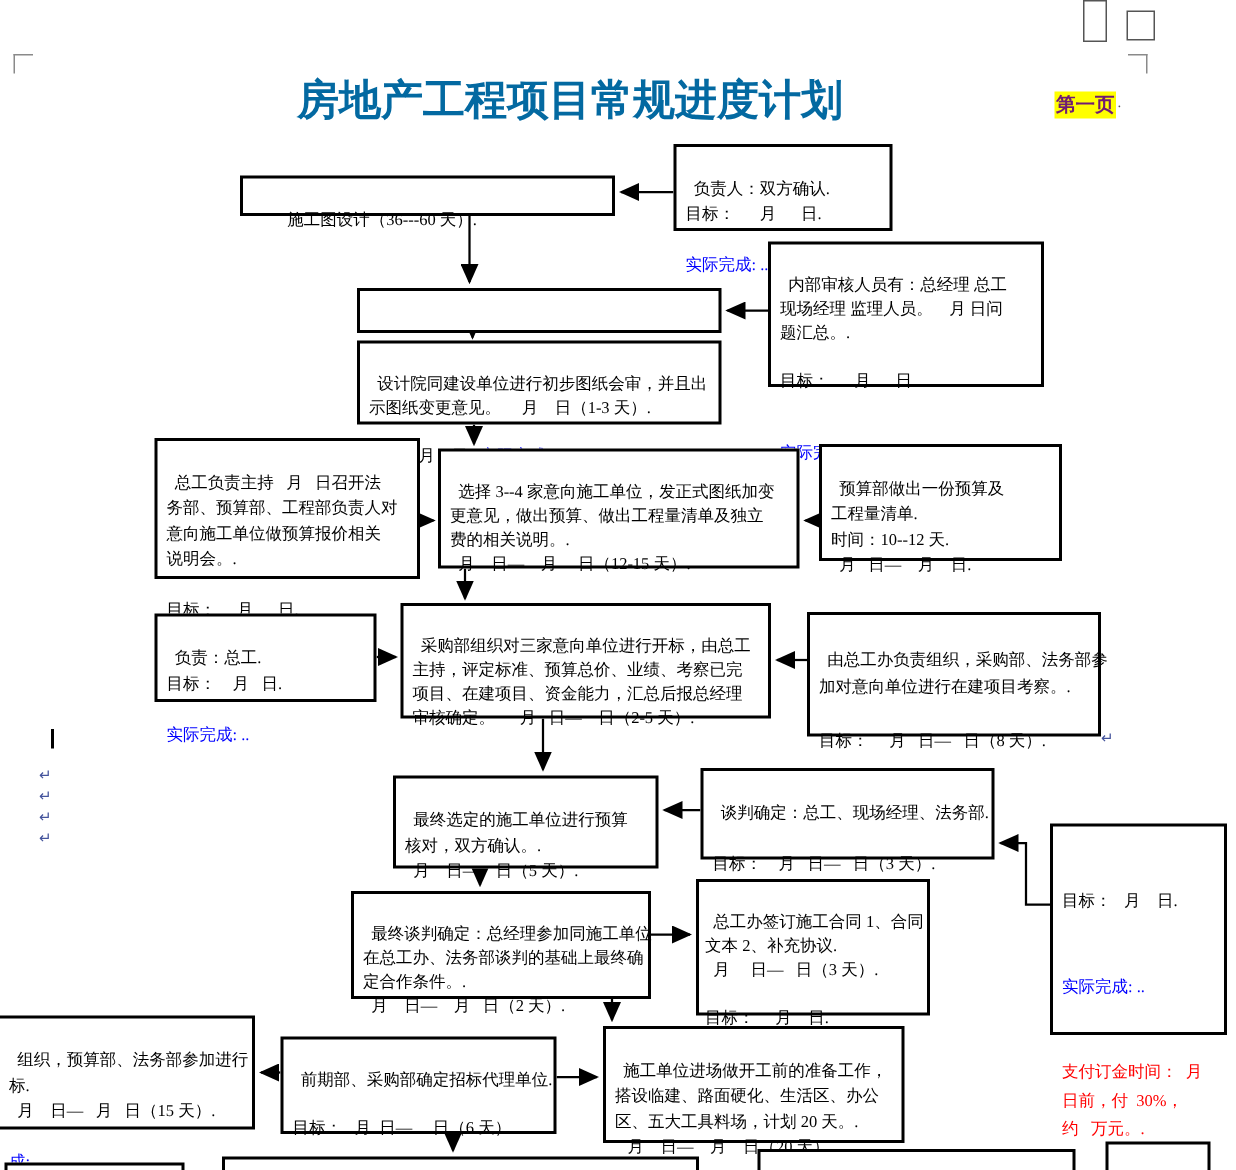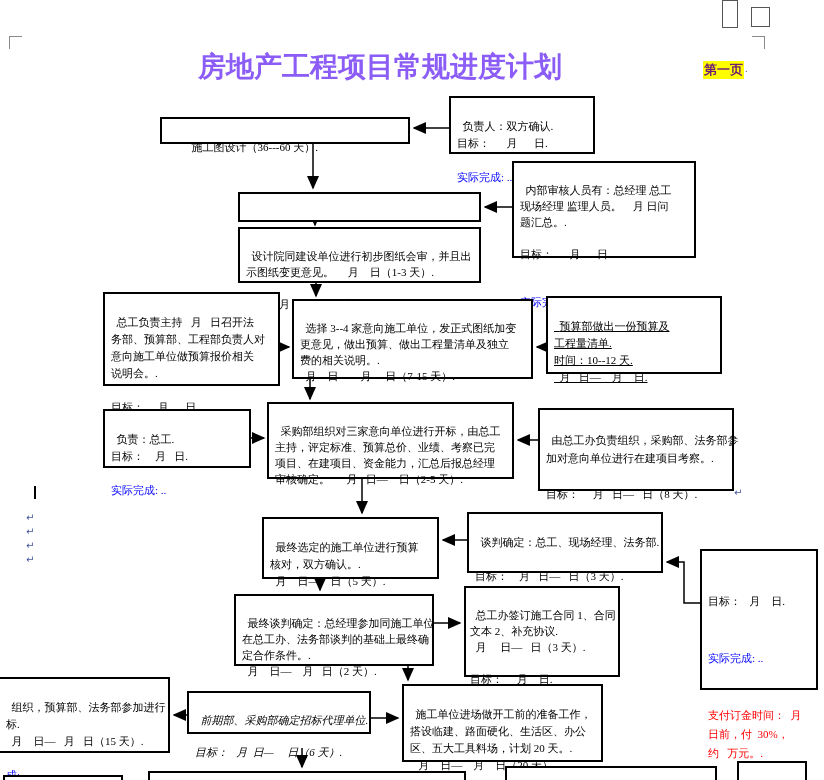--- a/index.html
+++ b/index.html
@@ -4,21 +4,21 @@
 <style>
   html,body{margin:0;padding:0;}
   body{
     width:824px;height:780px;position:relative;overflow:hidden;
     background:#ffffff;
     font-family:"Liberation Serif","DejaVu Serif",serif;
     color:#000;
   }
   .page-title{
     position:absolute;left:198px;top:48px;width:390px;
-    font-size:28px;font-weight:bold;white-space:pre;color:#8b5cf6;
+    font-size:28px;font-weight:bold;white-space:pre;color:#0369a1;
   }
   .page-tag{
     position:absolute;left:703px;top:61px;font-size:13px;font-weight:bold;
     color:#701a75;background:#ffff00;padding:0 1px;white-space:pre;
   }
   .page-tag-mark{position:absolute;left:745px;top:63px;font-size:10px;color:#555;}
   .box{
     position:absolute;border:2px solid #000;background:#fff;
     padding:3px 6px;font-size:11px;line-height:16px;
     white-space:pre;z-index:2;box-sizing:border-box;color:#000;
@@ -109,24 +109,24 @@
 意向施工单位做预算报价相关
 说明会。.</span>
   <div>目标：     月      日.</div>
   <div class="blue">实际完成: ..</div>
 </div>
 
 <div class="box" style="left:292px;top:299px;width:241px;height:80px;">
   <span>选择 3--4 家意向施工单位，发正式图纸加变
 更意见，做出预算、做出工程量清单及独立
 费的相关说明。.
-  月    日—    月     日（7-15 天）.</span>
-</div>
-
-<div class="box" style="left:546px;top:296px;width:176px;height:78px;line-height:17px;text-decoration:underline;">
+  月    日—    月     日（12-15 天）.</span>
+</div>
+
+<div class="box" style="left:546px;top:296px;width:162px;height:78px;line-height:17px;">
   <span>预算部做出一份预算及
 工程量清单.
 时间：10--12 天.
   月   日—    月    日.</span>
 </div>
 
 <div class="box" style="left:103px;top:409px;width:148px;height:59px;line-height:17px;">
   <span>负责：总工.
 目标：    月   日.</span>
   <div class="blue">实际完成: ..</div>
@@ -181,21 +181,21 @@
 约   万元。.</div>
 </div>
 
 <div class="box" style="left:-30px;top:677px;width:200px;height:76px;line-height:17px;padding-left:34px;">
   <span>组织，预算部、法务部参加进行
 标.
   月    日—   月   日（15 天）.</span>
   <div class="blue">成: ..</div>
 </div>
 
-<div class="box" style="left:187px;top:691px;width:184px;height:43px;font-style:italic;">
+<div class="box" style="left:187px;top:691px;width:184px;height:65px;">
   <span>前期部、采购部确定招标代理单位.</span>
   <div>目标：   月  日—     日（6 天）.</div>
   
 </div>
 
 <div class="box" style="left:402px;top:684px;width:201px;height:78px;line-height:17px;">
   <span>施工单位进场做开工前的准备工作，
 搭设临建、路面硬化、生活区、办公
 区、五大工具料场，计划 20 天。.
    月    日—    月    日（20 天）.</span>

